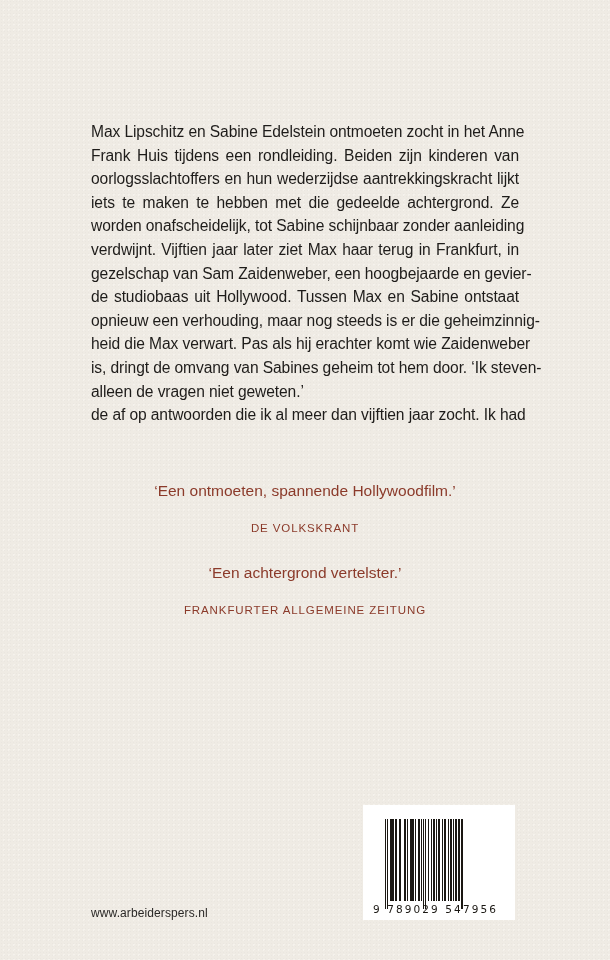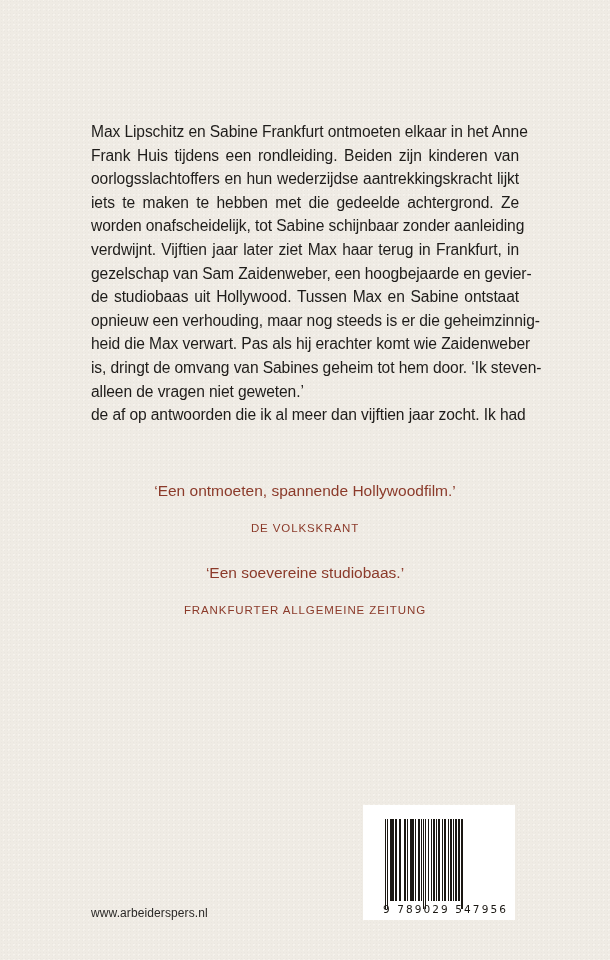--- a/index.html
+++ b/index.html
@@ -37,49 +37,49 @@
   .barcode-bars {
     position: absolute; left: 22px; top: 14px; width: 112px; height: 82px;
     display: flex; align-items: flex-start;
   }
   .barcode-bars span { display: block; height: 82px; background: #1a1712; }
   .barcode-bars span.gap { background: transparent; }
   .barcode-bars span.guard { height: 90px; }
   .barcode-digits {
     position: absolute; left: 10px; top: 98px; width: 135px;
     font-family: "DejaVu Sans", sans-serif; font-size: 10.5px; letter-spacing: 2.1px;
-    color: #1a1712; white-space: nowrap; text-align: right;
+    color: #1a1712; white-space: nowrap;
   }
 </style>
 </head>
 <body>
 
 <div class="blurb">
-  <span class="line">Max Lipschitz en Sabine Frankfurt ontmoeten elkaar in het Anne</span>
+  <span class="line">Max Lipschitz en Sabine Edelstein ontmoeten zocht in het Anne</span>
   <span class="line">Frank Huis tijdens een rondleiding. Beiden zijn kinderen van</span>
   <span class="line">oorlogsslachtoffers en hun wederzijdse aantrekkingskracht lijkt</span>
   <span class="line">iets te maken te hebben met die gedeelde achtergrond. Ze</span>
   <span class="line">worden onafscheidelijk, tot Sabine schijnbaar zonder aanleiding</span>
   <span class="line">verdwijnt. Vijftien jaar later ziet Max haar terug in Frankfurt, in</span>
   <span class="line">gezelschap van Sam Zaidenweber, een hoogbejaarde en gevier-</span>
   <span class="line">de studiobaas uit Hollywood. Tussen Max en Sabine ontstaat</span>
   <span class="line">opnieuw een verhouding, maar nog steeds is er die geheimzinnig-</span>
   <span class="line">heid die Max verwart. Pas als hij erachter komt wie Zaidenweber</span>
   <span class="line">is, dringt de omvang van Sabines geheim tot hem door. ‘Ik steven-</span>
   <span class="line last">alleen de vragen niet geweten.’</span>
   <span class="line">de af op antwoorden die ik al meer dan vijftien jaar zocht. Ik had</span>
 </div>
 
 <div class="quotes">
   <div class="quote-block">
     <span class="quote-text">‘Een ontmoeten, spannende Hollywoodfilm.’</span>
     <span class="quote-source">DE VOLKSKRANT</span>
   </div>
   <div class="quote-block">
-    <span class="quote-text">‘Een soevereine studiobaas.’</span>
+    <span class="quote-text">‘Een achtergrond vertelster.’</span>
     <span class="quote-source">FRANKFURTER ALLGEMEINE ZEITUNG</span>
   </div>
 </div>
 
 <div class="website">www.arbeiderspers.nl</div>
 
 <div class="barcode-box">
   <div class="barcode-bars" id="bars">
       <span class="guard" style="width: 0.92px;"></span>
       <span class="gap" style="width: 0.92px;"></span>

